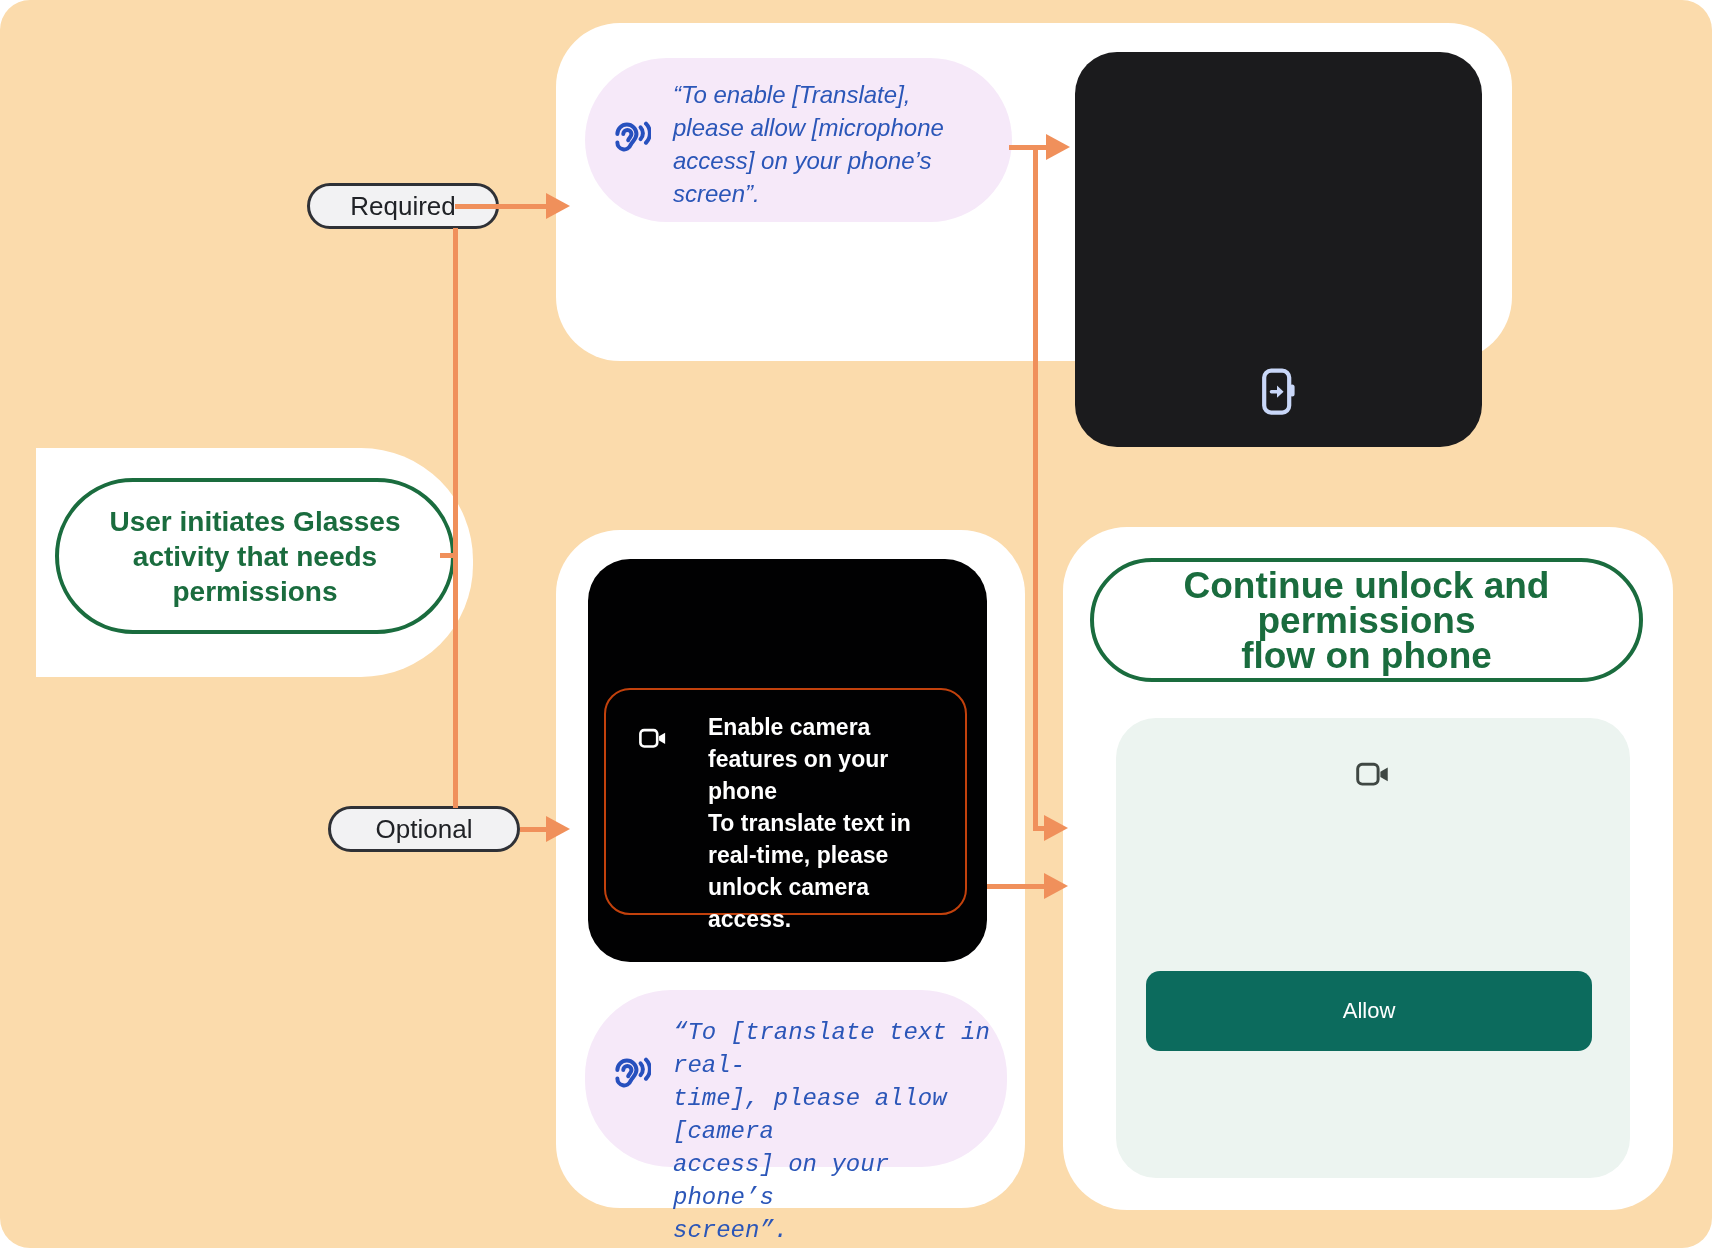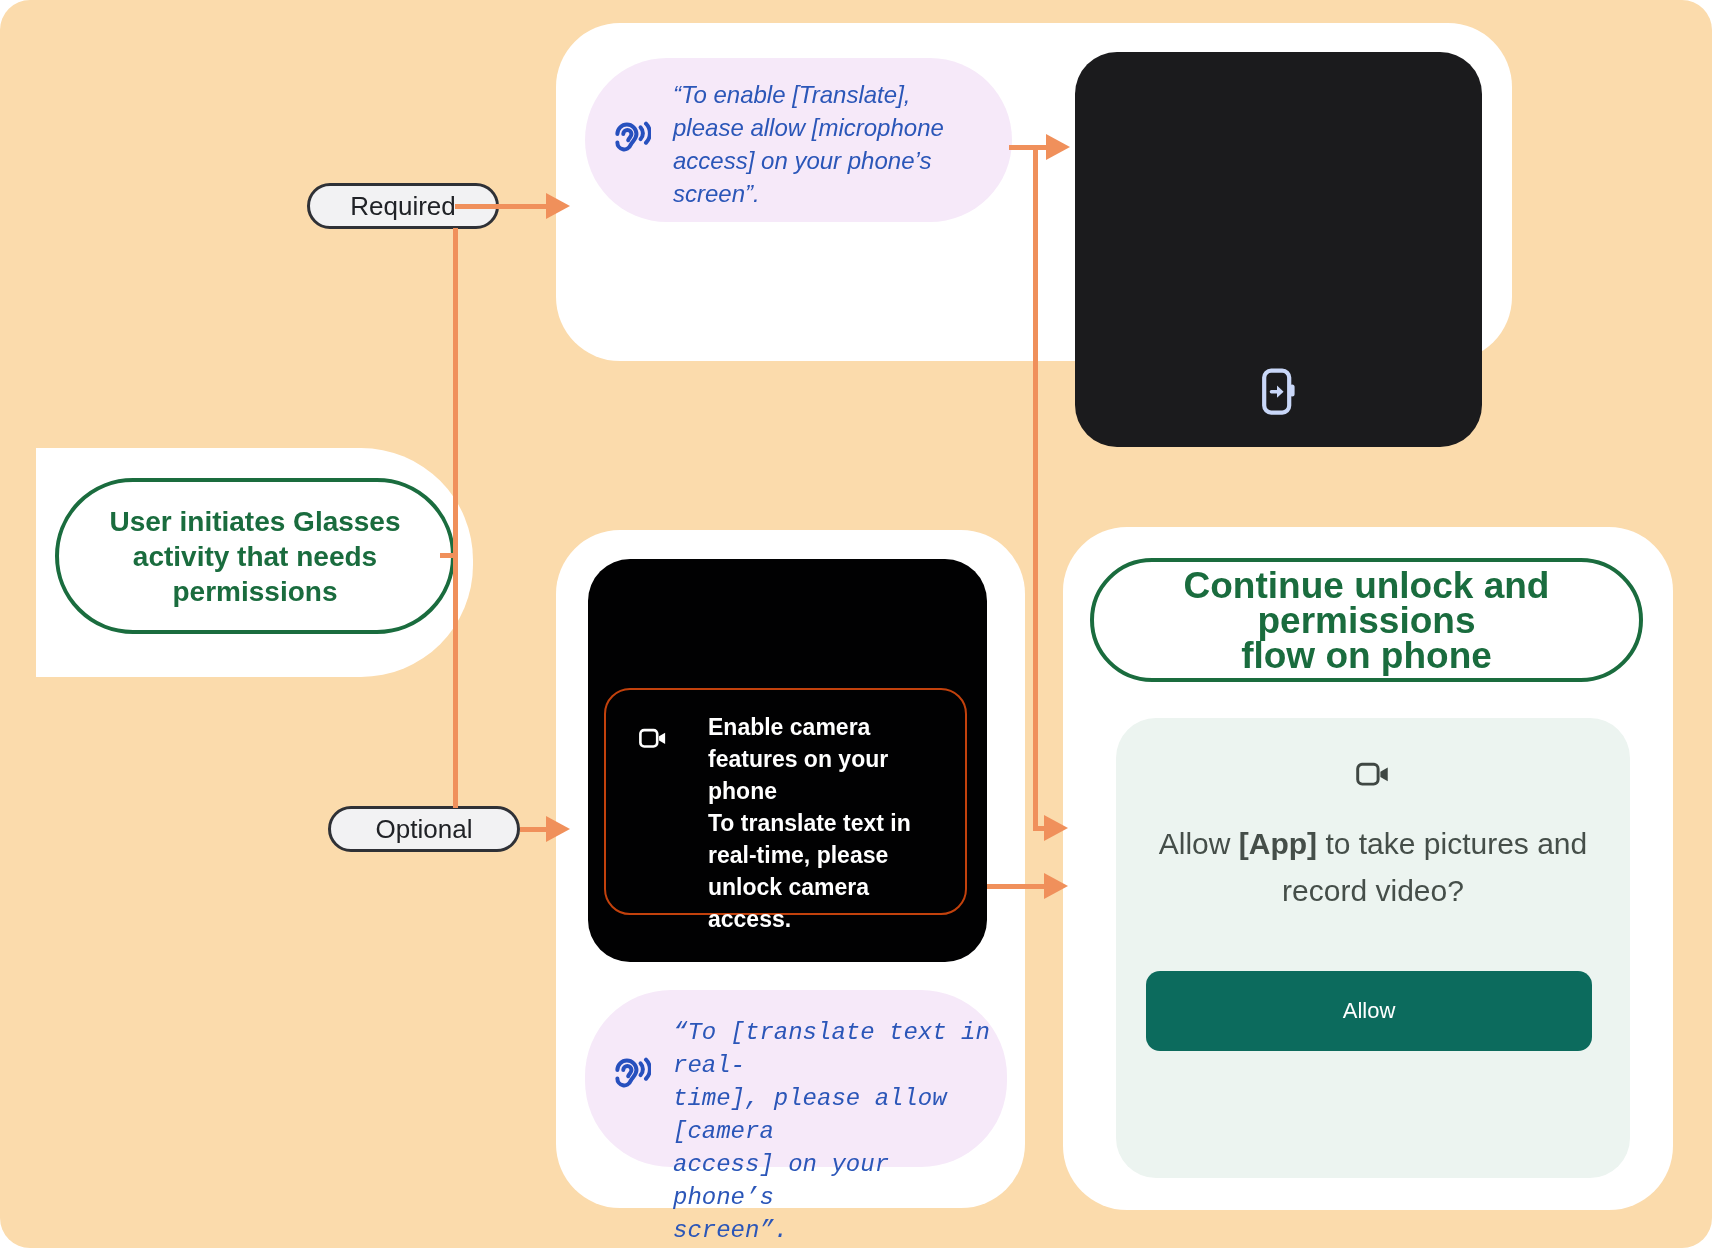--- a/index.html
+++ b/index.html
@@ -165,21 +165,20 @@
       <span>Continue unlock and permissions
 flow on phone</span>
     </div>
     <div id="permission-panel">
       <span id="panel-cam">
         <svg width="34" height="25" viewBox="0 0 30 22">
           <rect x="1.5" y="2" width="18" height="17.5" rx="4" fill="none" stroke="#3F4743" stroke-width="2.6"></rect>
           <path d="M21.5 8.5 L28 4.8 V16.9 L21.5 13.1 Z" fill="#3F4743"></path>
         </svg>
       </span>
-      <div id="permission-prompt"><span>Allow </span><b>[App]</b><span> to take pictures and record video?</span></div>
       <button class="dialog-btn" id="allow-btn">
         <span>Allow</span>
       </button>
     </div>
   </div>
 
   <div class="label-pill" id="required-pill">
     <span>Required</span>
   </div>
   <div class="label-pill" id="optional-pill">

